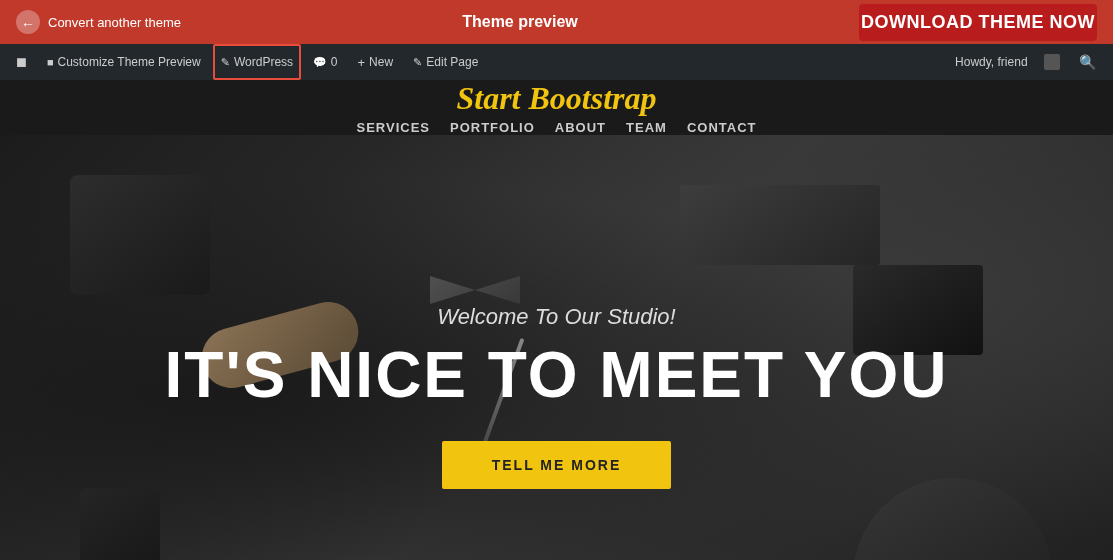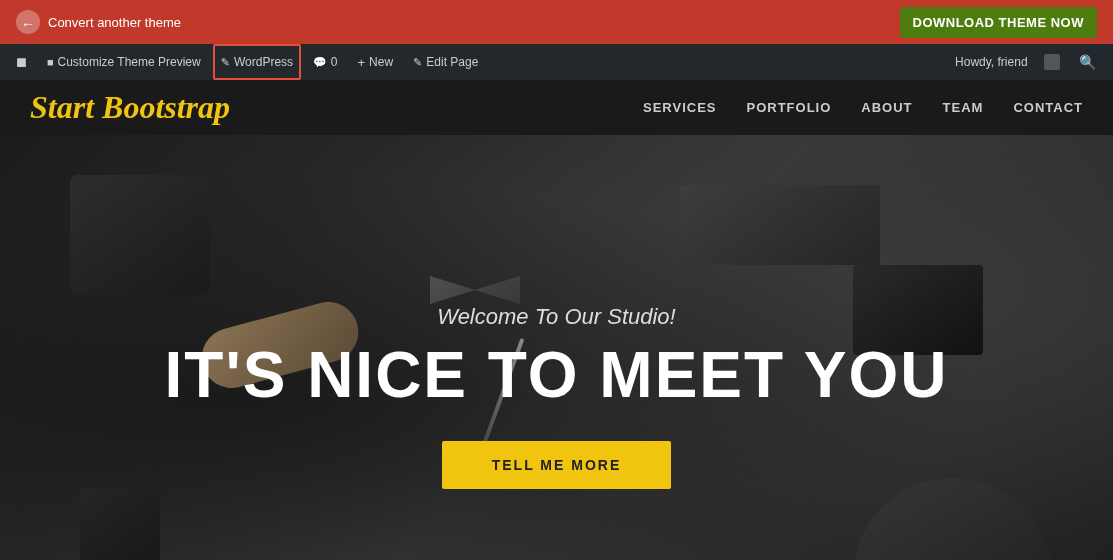--- a/index.html
+++ b/index.html
@@ -41,25 +41,25 @@
       font-size: 16px;
       font-weight: bold;
     }
     #banner-subtitle {
       font-size: 12px;
     }
     #banner-subtitle span {
       font-weight: bold;
     }
     #download-btn {
-      background: #4d7c0f;
+      background: #b91c1c;
       color: white;
       border: none;
-      padding: 8px 13px;
-      font-size: 13px;
+      padding: 8px 2px;
+      font-size: 18px;
       font-weight: bold;
       border-radius: 4px;
       cursor: pointer;
       letter-spacing: 0.5px;
     }
 
     
     #wp-admin-bar {
       background-color: #23282d;
       height: 36px;
@@ -109,31 +109,32 @@
     .plus-icon { font-size: 13px; }
 
     
     #site-header {
       background-color: #1a1a1a;
       height: 55px;
       display: flex;
       align-items: center;
       justify-content: space-between;
       padding: 0 30px;
+      flex-direction: column;
     }
     #site-logo {
       font-family: Georgia, serif;
       font-size: 32px;
       color: #f1c40f;
       font-style: italic;
       font-weight: bold;
     }
     #site-nav {
       display: flex;
-      gap: 30px;
+      gap: 20px;
       align-items: flex-end;
     }
     .nav-item {
       color: #ccc;
       font-size: 13px;
       font-weight: bold;
       letter-spacing: 1px;
       cursor: pointer;
       text-transform: uppercase;
     }
@@ -251,20 +252,21 @@
   </style>
 </head>
 <body>
 
 <div id="top-banner">
   <div id="back-btn">
     <div id="back-icon">←</div>
     <span>Convert another theme</span>
   </div>
   <div id="banner-center">
+    <div id="banner-title">Theme preview</div>
   </div>
   <button id="download-btn">DOWNLOAD THEME NOW</button>
 </div>
 
 <div id="wp-admin-bar">
   <div class="admin-bar-item">
     <span style="font-size:18px; color:#ccc;">■</span>
   </div>
   <div class="admin-bar-item">
     <span style="font-size:11px;">■</span>

